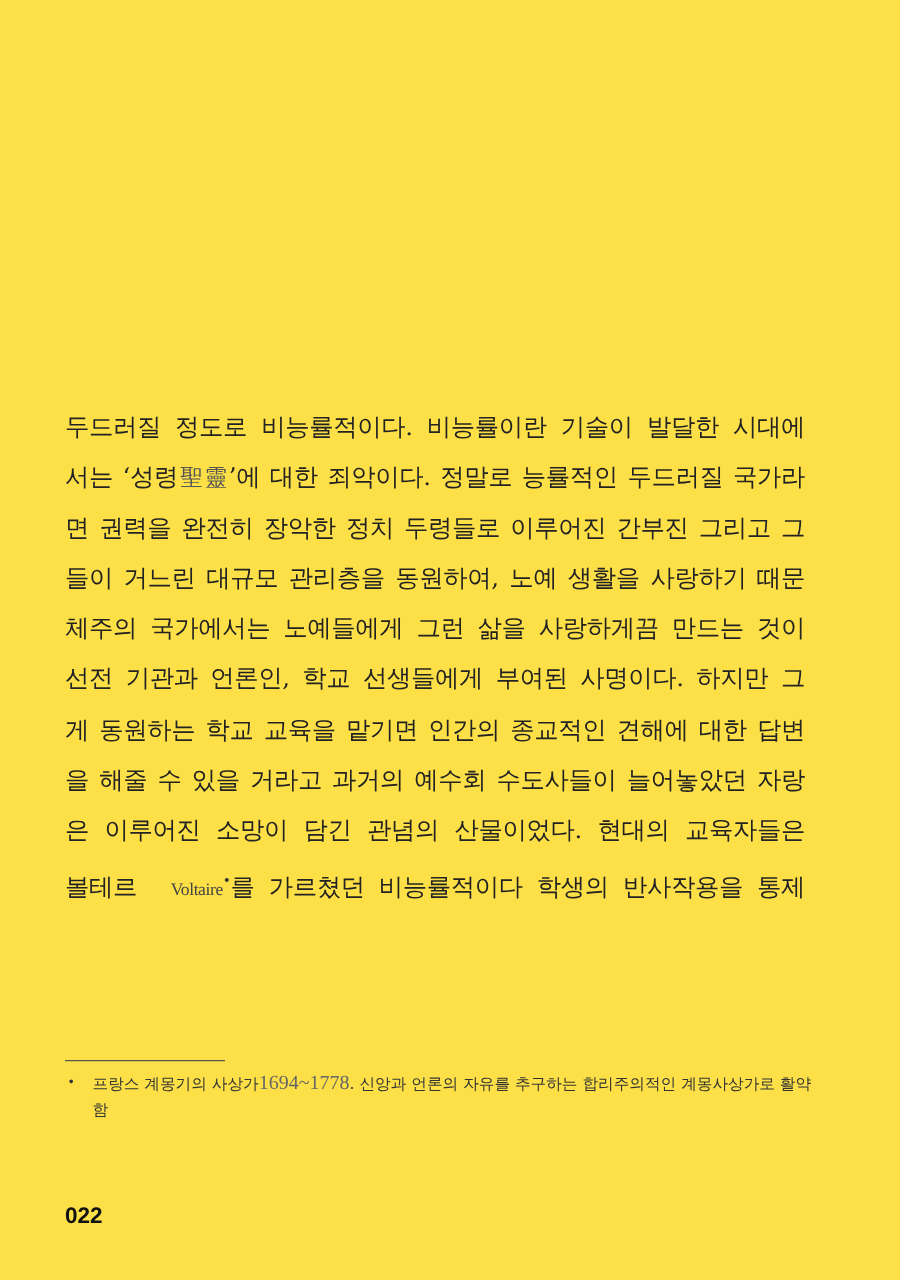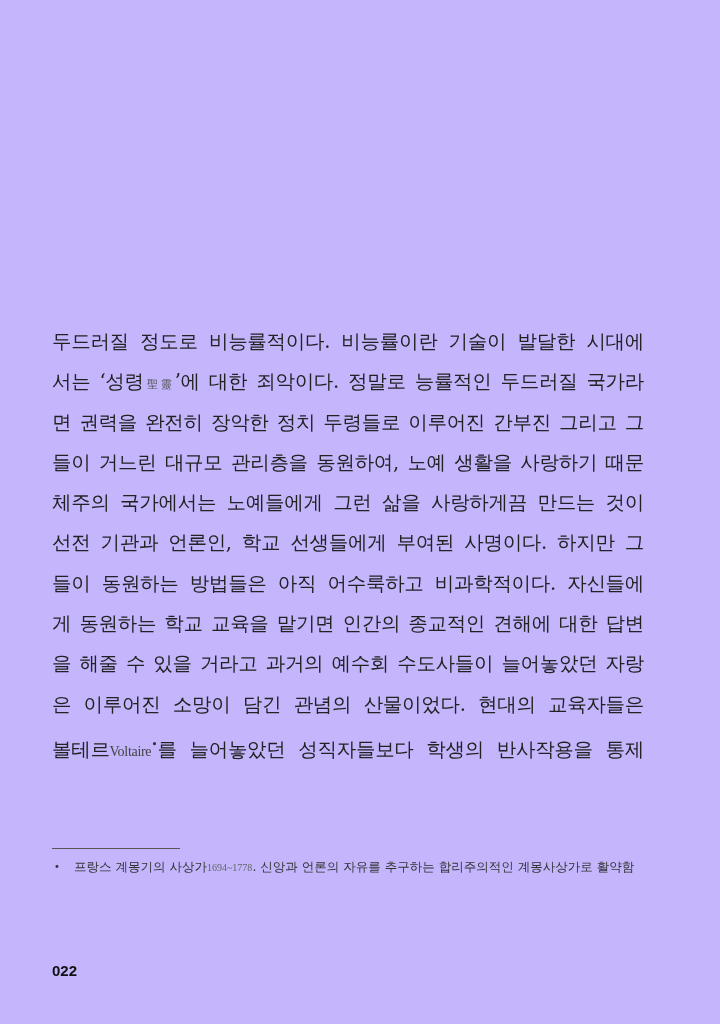--- a/index.html
+++ b/index.html
@@ -1,57 +1,56 @@
 <!DOCTYPE html>
 <html><head>
 <meta charset="utf-8">
 <style>
   html, body { margin: 0; padding: 0; background: #ffffff; }
   body { width: 720px; height: 1024px; position: relative; overflow: hidden; color: #1e1e1e; }
-  .page { position: absolute; left: 0; top: 0; width: 720px; height: 1024px; background: #c4b5fd; }
+  .page { position: absolute; left: 0; top: 0; width: 720px; height: 1024px; background: #fde047; }
   .body-text { position: absolute; left: 52px; top: 322px; width: 592px; }
   .line {
     font-family: "DejaVu Serif", serif;
     font-size: 19.5px;
     line-height: 40.3px;
     height: 40.3px;
     white-space: nowrap;
     text-align: justify;
     text-align-last: justify;
     letter-spacing: -0.3px;
     color: #222;
   }
-  .hanja { font-size: 11px; color: #555; margin-top: 36px; }
-  .latin-small { font-family: "Liberation Serif", serif; font-size: 14px; color: #444; }
+  .hanja { font-size: 18px; color: #555; margin-top: 36px; }
+  .latin-small { font-family: "Liberation Serif", serif; font-size: 14px; color: #444; margin-left: 27px; }
   .sup-dot { font-size: 11px; vertical-align: 8px; color: #333; }
   .rule { position: absolute; left: 52px; top: 848px; width: 128px; height: 1px; background: #555; }
   .footnote { position: absolute; left: 52px; top: 856px; width: 600px; font-family: "DejaVu Sans", sans-serif; font-size: 12.5px; line-height: 21px; color: #333; }
   .fn-row { display: flex; }
   .fn-bullet { width: 20px; flex: 0 0 20px; font-size: 10px; padding-left: 2px; }
   .fn-text { flex: 1; }
-  .fn-years { font-family: "Liberation Serif", serif; font-size: 10px; color: #666; }
-  .page-number { position: absolute; left: 52px; top: 962px; font-family: "Liberation Sans", sans-serif; font-weight: bold; font-size: 15px; color: #111; }
+  .fn-years { font-family: "Liberation Serif", serif; font-size: 16px; color: #666; }
+  .page-number { position: absolute; left: 52px; top: 962px; font-family: "Liberation Sans", sans-serif; font-weight: bold; font-size: 18px; color: #111; }
 </style>
 </head>
 <body>
 
 <div class="page">
 
   <div class="body-text">
     <div class="line">두드러질 정도로 비능률적이다. 비능률이란 기술이 발달한 시대에</div>
     <div class="line"><span>서는 ‘성령</span><span class="hanja">聖靈</span><span>’에 대한 죄악이다. 정말로 능률적인 두드러질 국가라</span></div>
     <div class="line">면 권력을 완전히 장악한 정치 두령들로 이루어진 간부진 그리고 그</div>
     <div class="line">들이 거느린 대규모 관리층을 동원하여, 노예 생활을 사랑하기 때문</div>
     <div class="line">체주의 국가에서는 노예들에게 그런 삶을 사랑하게끔 만드는 것이</div>
     <div class="line">선전 기관과 언론인, 학교 선생들에게 부여된 사명이다. 하지만 그</div>
-    <div class="line">들이 동원하는 방법들은 아직 어수룩하고 비과학적이다. 자신들에</div>
     <div class="line">게 동원하는 학교 교육을 맡기면 인간의 종교적인 견해에 대한 답변</div>
     <div class="line">을 해줄 수 있을 거라고 과거의 예수회 수도사들이 늘어놓았던 자랑</div>
     <div class="line">은 이루어진 소망이 담긴 관념의 산물이었다. 현대의 교육자들은</div>
-    <div class="line"><span>볼테르</span><span class="latin-small">Voltaire</span><span class="sup-dot">•</span><span>를 늘어놓았던 성직자들보다 학생의 반사작용을 통제</span></div>
+    <div class="line"><span>볼테르</span><span class="latin-small">Voltaire</span><span class="sup-dot">•</span><span>를 가르쳤던 비능률적이다 학생의 반사작용을 통제</span></div>
   </div>
 
   <div class="rule"></div>
 
   <div class="footnote">
     <div class="fn-row">
       <span class="fn-bullet">•</span>
       <span class="fn-text"><span>프랑스 계몽기의 사상가</span><span class="fn-years">1694~1778</span><span>. 신앙과 언론의 자유를 추구하는 합리주의적인 계몽사상가로 활약함</span></span>
     </div>
   </div>

